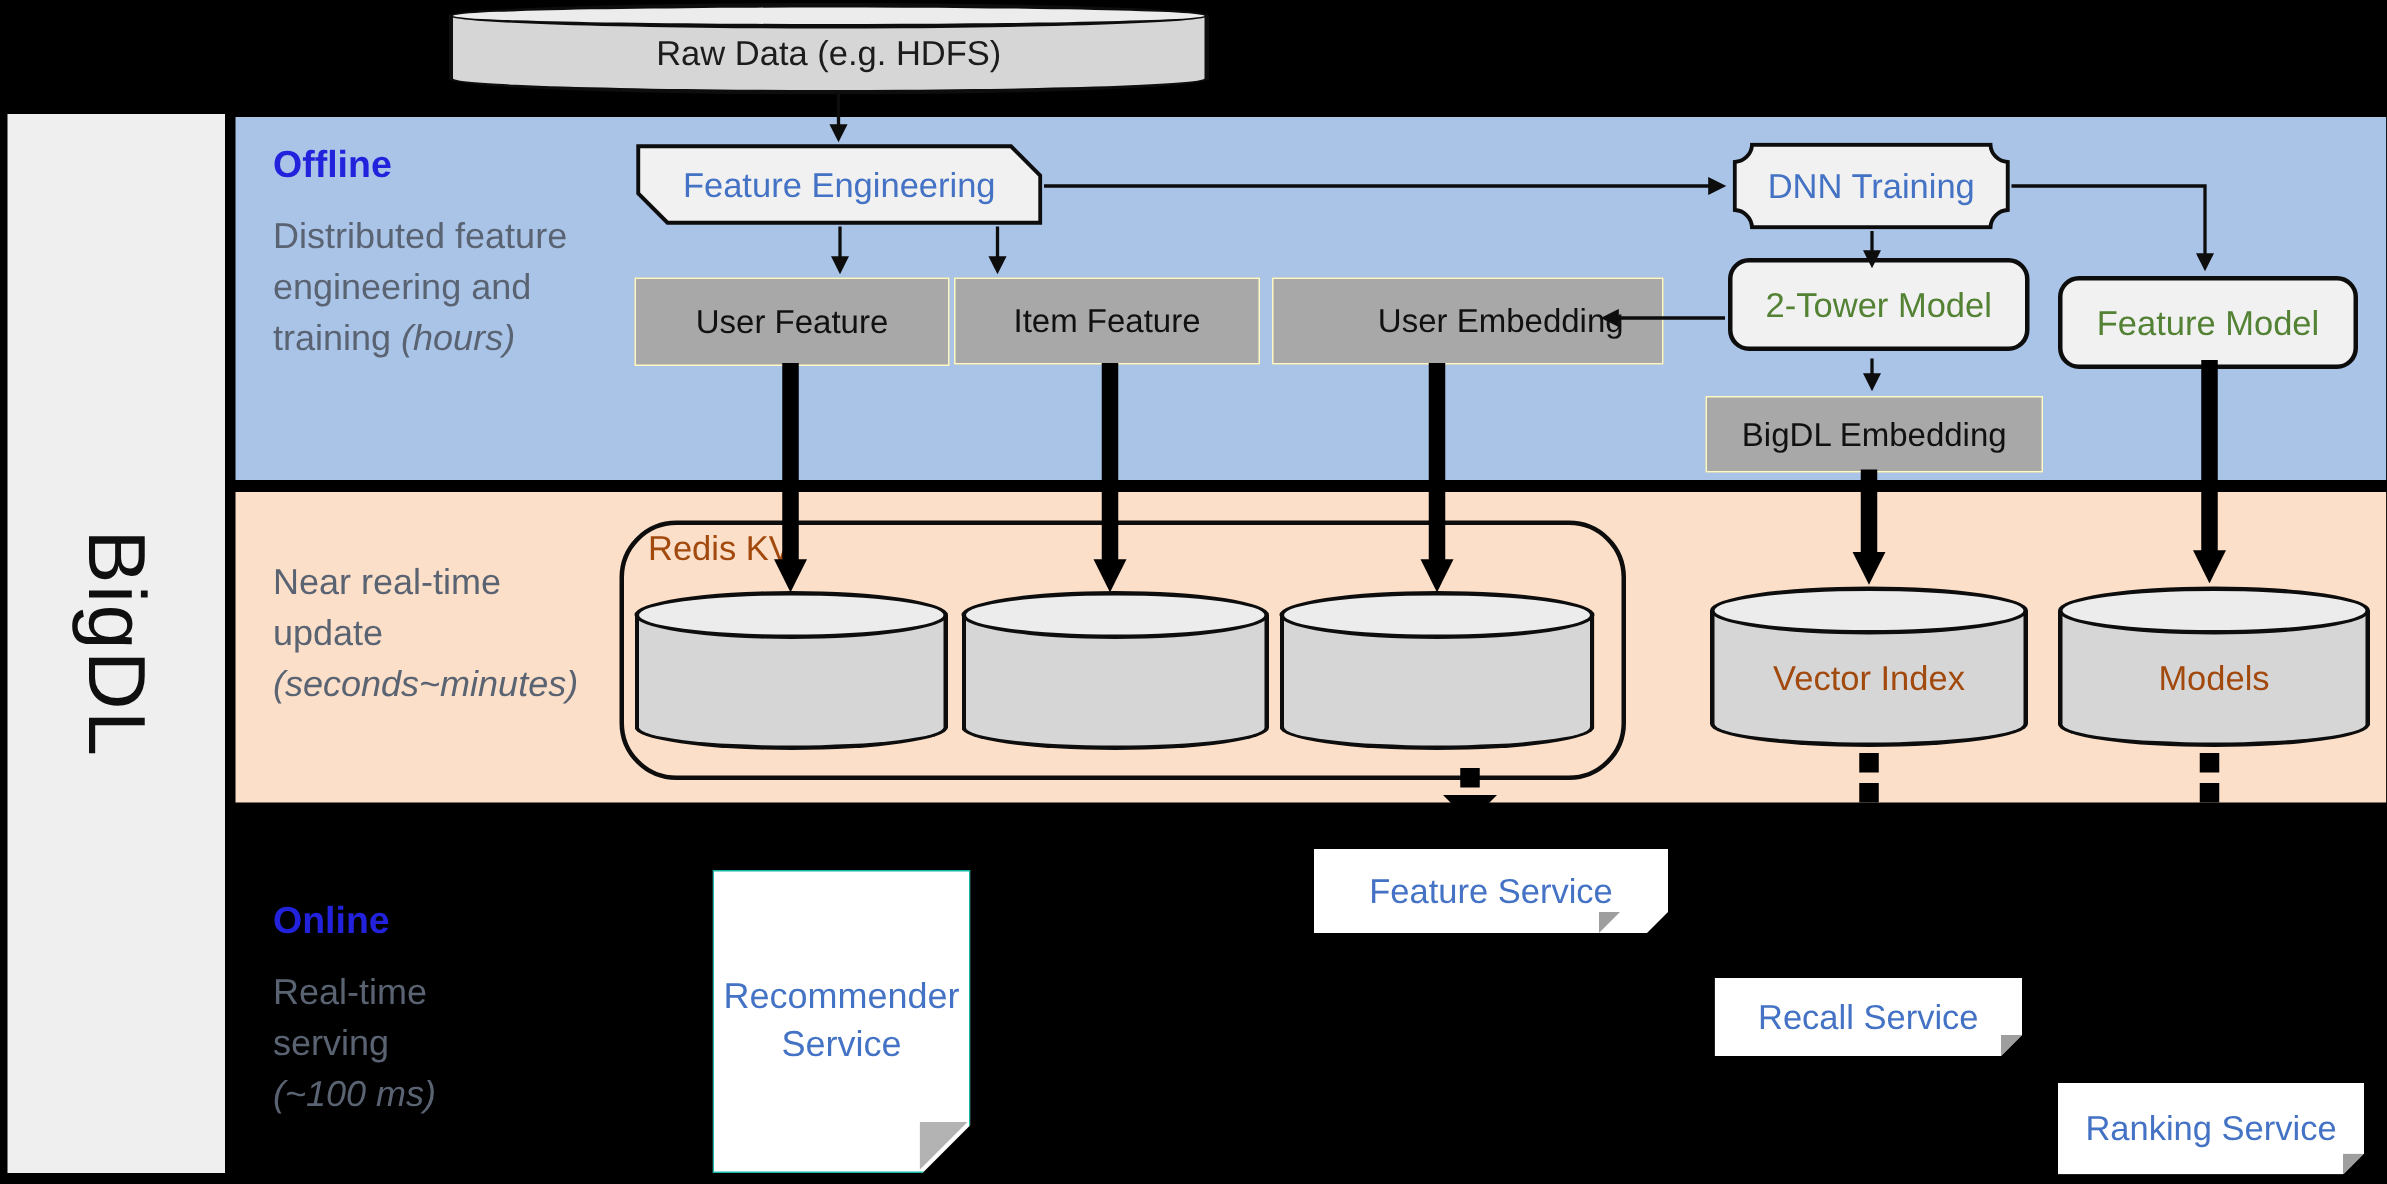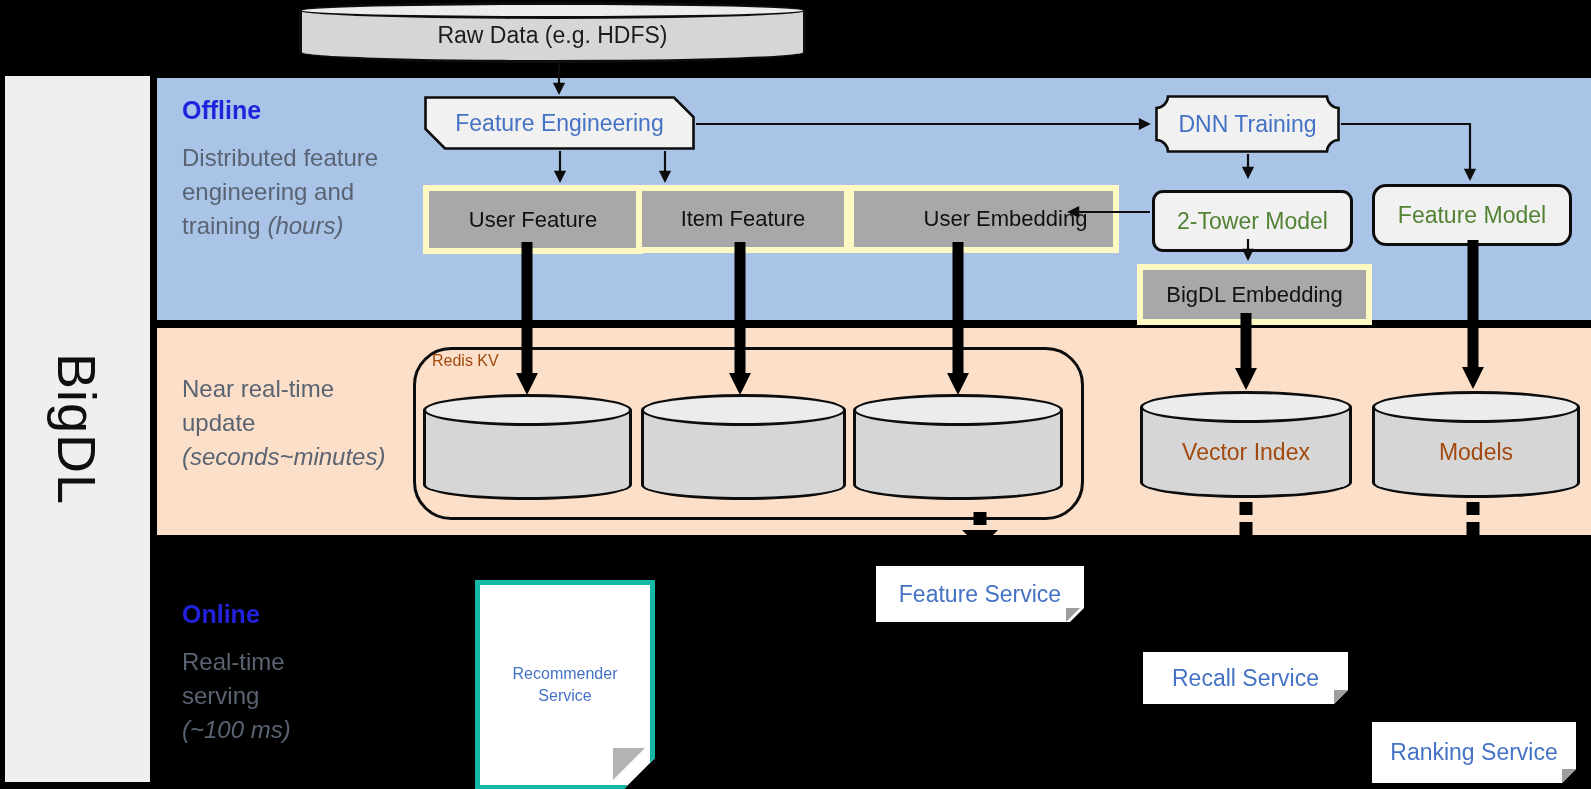--- a/index.html
+++ b/index.html
@@ -15,44 +15,44 @@
   
   .lane-offline{left:157px;top:78px;width:1434px;height:242px;background:var(--lane-offline,#aac4e8);}
   .lane-nearline{left:157px;top:328px;width:1434px;height:207px;background:var(--lane-nearline,#fbdfc9);}
   .lane-label{z-index:6;}
   .lane-title{font-size:25px;font-weight:bold;color:var(--lane-title,#2222dd);}
   .lane-desc{font-size:24px;line-height:1.42;color:var(--lane-desc,#5a6372);}
   .lane-desc i{font-style:italic;}
 
   
   .node{display:flex;align-items:center;justify-content:center;text-align:center;z-index:4;}
-  .gray-box{background:var(--gray-box,#a8a8a8);border:6px solid #fef9c3;font-size:22px;color:#111;}
+  .gray-box{background:var(--gray-box,#a8a8a8);border:1px solid #fef9c3;font-size:22px;color:#111;}
   .round-box{background:var(--light-box,#f1f1f1);border:3px solid #0d0d0d;border-radius:14px;font-size:23px;color:var(--node-green,#548235);}
   .shape-svg{position:absolute;left:0;top:0;z-index:0;}
   .shape-label{position:relative;z-index:1;font-size:23px;color:var(--node-blue,#4472c4);}
 
   
   .redis-wrap{left:413px;top:347px;width:665px;height:167px;border:3px solid #0d0d0d;border-radius:38px;z-index:2;}
-  .redis-label{left:432px;top:352px;font-size:16px;color:var(--node-rust,#a2490e);z-index:3;}
+  .redis-label{left:432px;top:352px;font-size:23px;color:var(--node-rust,#a2490e);z-index:3;}
 
   
   .cyl{z-index:3;}
   .cyl-body{position:absolute;left:0;right:0;top:16px;bottom:0;background:var(--cylinder,#d6d6d6);border:3px solid #0d0d0d;border-top:none;border-radius:0 0 110px 110px / 0 0 16px 16px;}
   .cyl-top{position:absolute;left:0;right:0;top:0;height:32px;background:#ececec;border:3px solid #0d0d0d;border-radius:50%;box-sizing:border-box;}
   .cyl-label{position:absolute;left:0;right:0;top:48px;text-align:center;font-size:23px;color:var(--node-rust,#a2490e);}
   .cyl--flat .cyl-top{height:17px;}
   .cyl--flat .cyl-body{top:8px;border-radius:0 0 260px 260px / 0 0 11px 11px;}
   .cyl--flat .cyl-label{top:20px;color:#1c1c1c;font-size:23px;}
 
   
   .svc{background:#fff;display:flex;align-items:center;justify-content:center;text-align:center;
        font-size:23px;color:var(--node-blue,#4472c4);z-index:4;
        clip-path:polygon(0 0,100% 0,100% calc(100% - 14px),calc(100% - 14px) 100%,0 100%);}
-  .doc{background:#fff;border:5px solid #14b8a6;display:flex;align-items:center;justify-content:center;text-align:center;
-       font-size:16px;line-height:1.35;color:var(--node-blue,#4472c4);z-index:4;
+  .doc{background:#fff;border:1px solid #14b8a6;display:flex;align-items:center;justify-content:center;text-align:center;
+       font-size:24px;line-height:1.35;color:var(--node-blue,#4472c4);z-index:4;
        clip-path:polygon(0 0,100% 0,100% calc(100% - 32px),calc(100% - 32px) 100%,0 100%);}
 
   .overlay{position:absolute;left:0;top:0;z-index:8;pointer-events:none;}
 </style>
 </head>
 <body>
 
 <div class="canvas">
 
   <div class="abs sidebar">
@@ -111,21 +111,21 @@
   <div class="abs node gray-box" style="left:636px;top:185px;width:202px;height:56px;">
     <span>Item Feature</span>
   </div>
   <div class="abs node gray-box" style="left:848px;top:185px;width:215px;height:56px;padding-left:44px;">
     <span>User Embedding</span>
   </div>
   <div class="abs node gray-box" style="left:1137px;top:264px;width:223px;height:49px;">
     <span>BigDL Embedding</span>
   </div>
 
-  <div class="abs node round-box" style="left:1152px;top:190px;width:195px;height:56px;border-radius:11px;">
+  <div class="abs node round-box" style="left:1152px;top:172px;width:195px;height:56px;">
     <span>2-Tower Model</span>
   </div>
   <div class="abs node round-box" style="left:1372px;top:184px;width:194px;height:56px;">
     <span>Feature Model</span>
   </div>
 
   <div class="abs redis-wrap"></div>
   <div class="abs redis-label">Redis KV</div>
 
   <div class="abs cyl" style="left:423px;top:394px;width:209px;height:106px;">
@@ -152,21 +152,21 @@
     <div class="cyl-label">Models</div>
   </div>
 
   <div class="abs doc" style="left:475px;top:580px;width:170px;height:200px;">
     <span style="display:block;width:160px;">Recommender Service</span>
   </div>
   <div class="abs" style="left:475px;top:580px;width:170px;height:200px;z-index:5;pointer-events:none;">
     <div class="fold" style="position:absolute;right:0;bottom:0;width:32px;height:32px;background:#b3b3b3;clip-path:polygon(0 0,100% 0,0 100%);"></div>
   </div>
 
-  <div class="abs svc" style="left:876px;top:566px;width:208px;height:56px;">
+  <div class="abs svc" style="left:876px;top:566px;width:236px;height:56px;">
     <span>Feature Service</span>
   </div>
   <div class="abs" style="left:876px;top:566px;width:204px;height:56px;z-index:5;pointer-events:none;">
     <div style="position:absolute;right:0;bottom:0;width:14px;height:14px;background:#9e9e9e;clip-path:polygon(0 0,100% 0,0 100%);"></div>
   </div>
 
   <div class="abs svc" style="left:1143px;top:652px;width:205px;height:52px;">
     <span>Recall Service</span>
   </div>
   <div class="abs" style="left:1143px;top:652px;width:205px;height:52px;z-index:5;pointer-events:none;">

